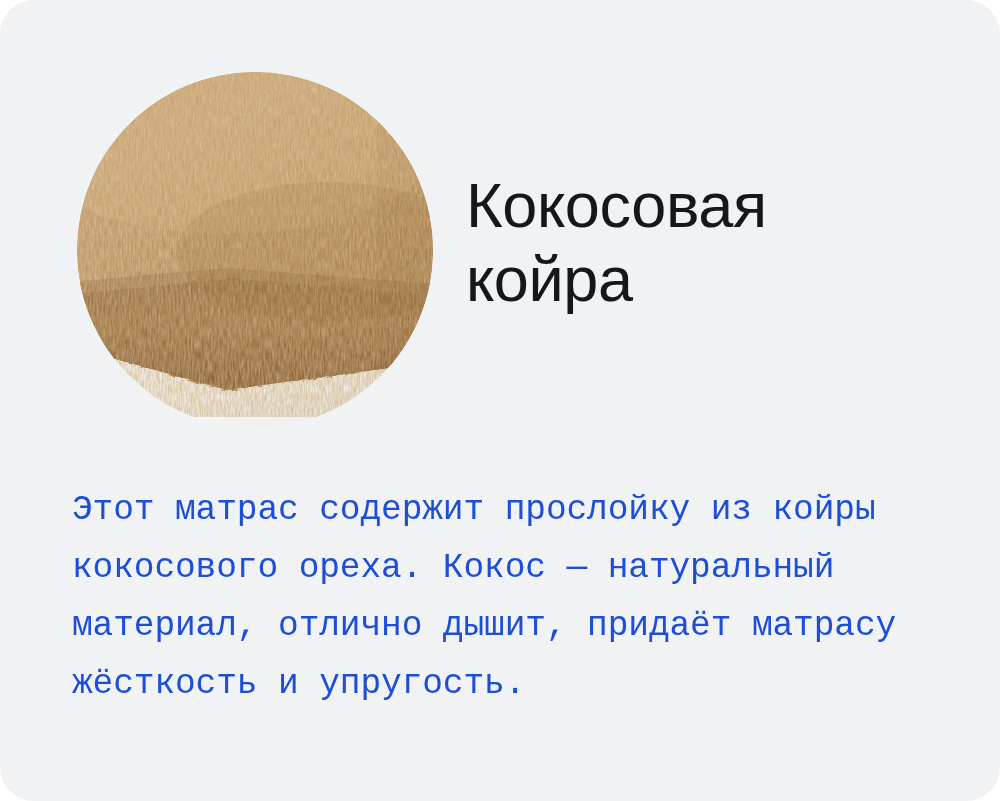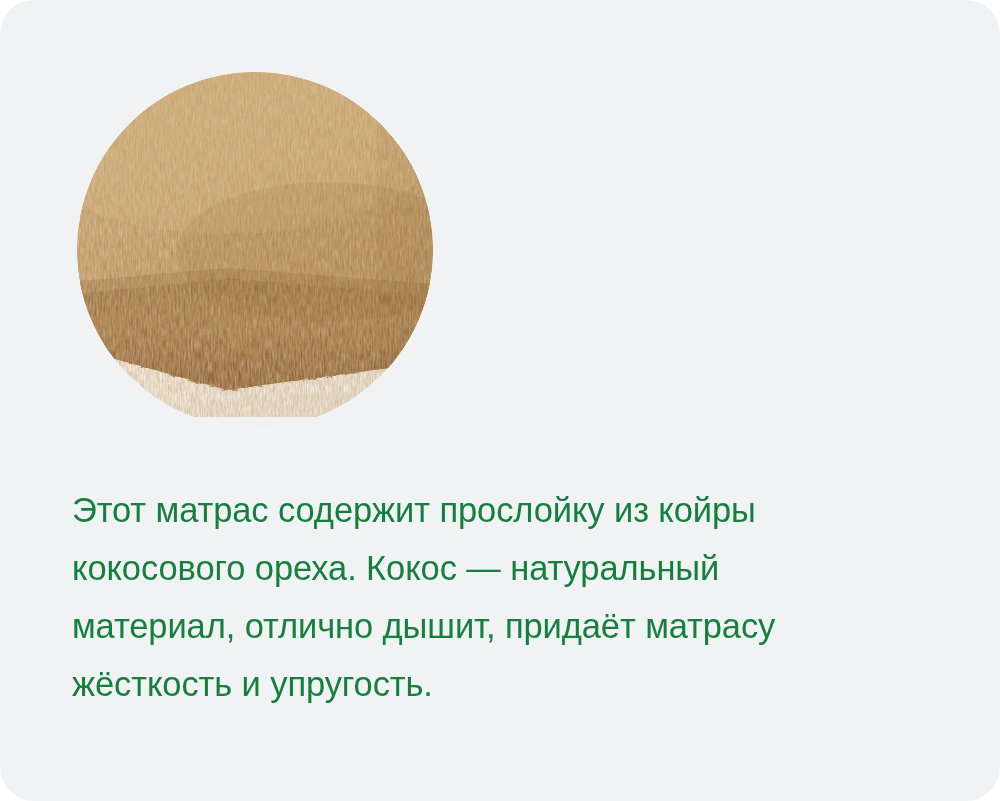--- a/index.html
+++ b/index.html
@@ -75,26 +75,26 @@
     white-space: pre-line;
   }
 
   
   .description {
     position: absolute;
     left: 72px;
     top: 481px;
     width: 880px;
     margin: 0;
-    font-family: Liberation Sans, sans-serif;
+    font-family: Liberation Mono, monospace;
     font-size: 34.5px;
     font-weight: 400;
     line-height: 58px;
     letter-spacing: -0.1px;
-    color: #15803d;
+    color: #1d4ed8;
     white-space: pre-line;
   }
 </style>
 </head>
 <body>
 
 <div class="page">
   <div class="card">
 
     <div class="hero">
@@ -179,20 +179,22 @@
 
             <path d="M 300 -30 L 400 -30 L 400 300 L 300 300 Z" fill="#7d5526" opacity="0.07"></path>
 
             <path d="M -20 268 L -20 400 L 420 400 L 420 300
                      C 340 356 220 372 120 352
                      C 60 340 10 308 -20 268 Z" fill="#ffffff" opacity="0.0"></path>
           </g>
         </svg>
       </div>
 
+      <h1 class="title">Кокосовая
+койра</h1>
     </div>
 
     <p class="description">Этот матрас  содержит прослойку из койры
 кокосового ореха. Кокос — натуральный
 материал, отлично дышит, придаёт матрасу
 жёсткость и упругость.</p>
 
   </div>
 </div>
 

